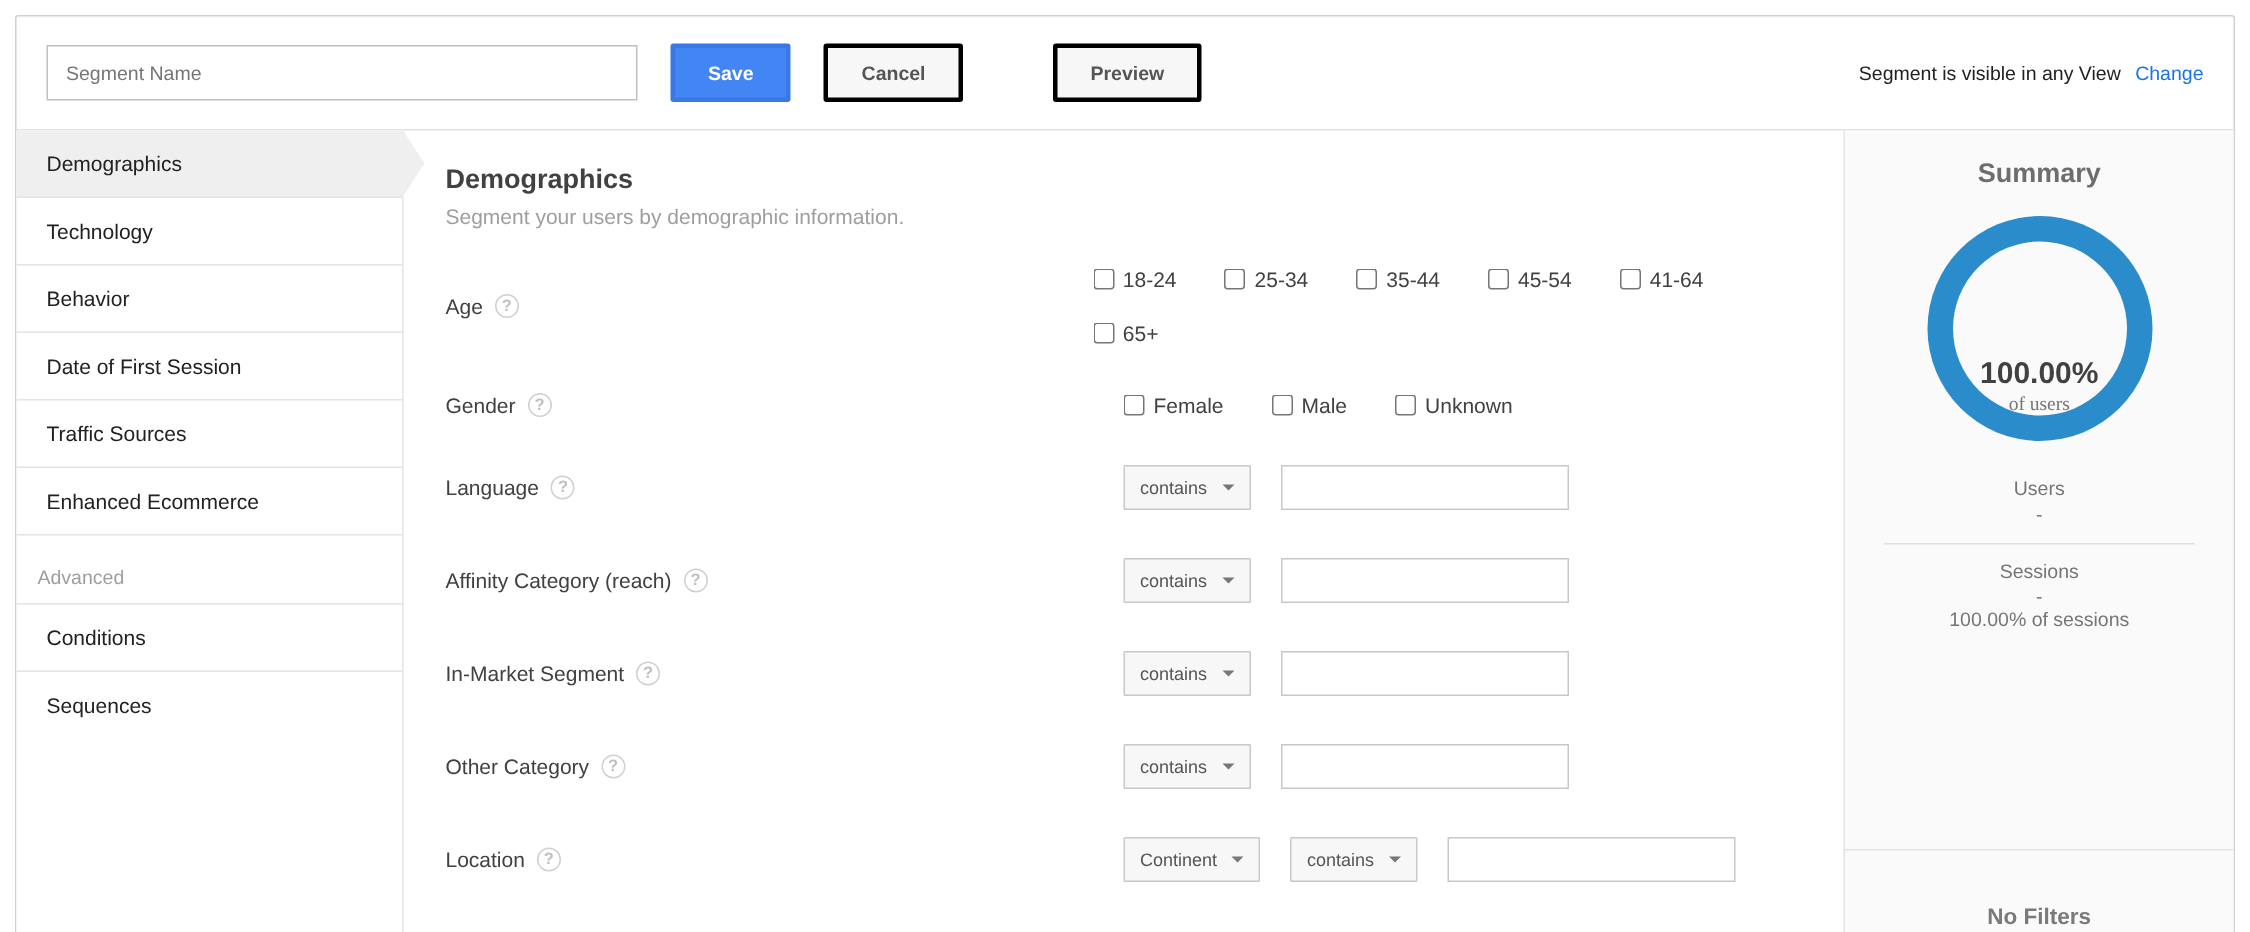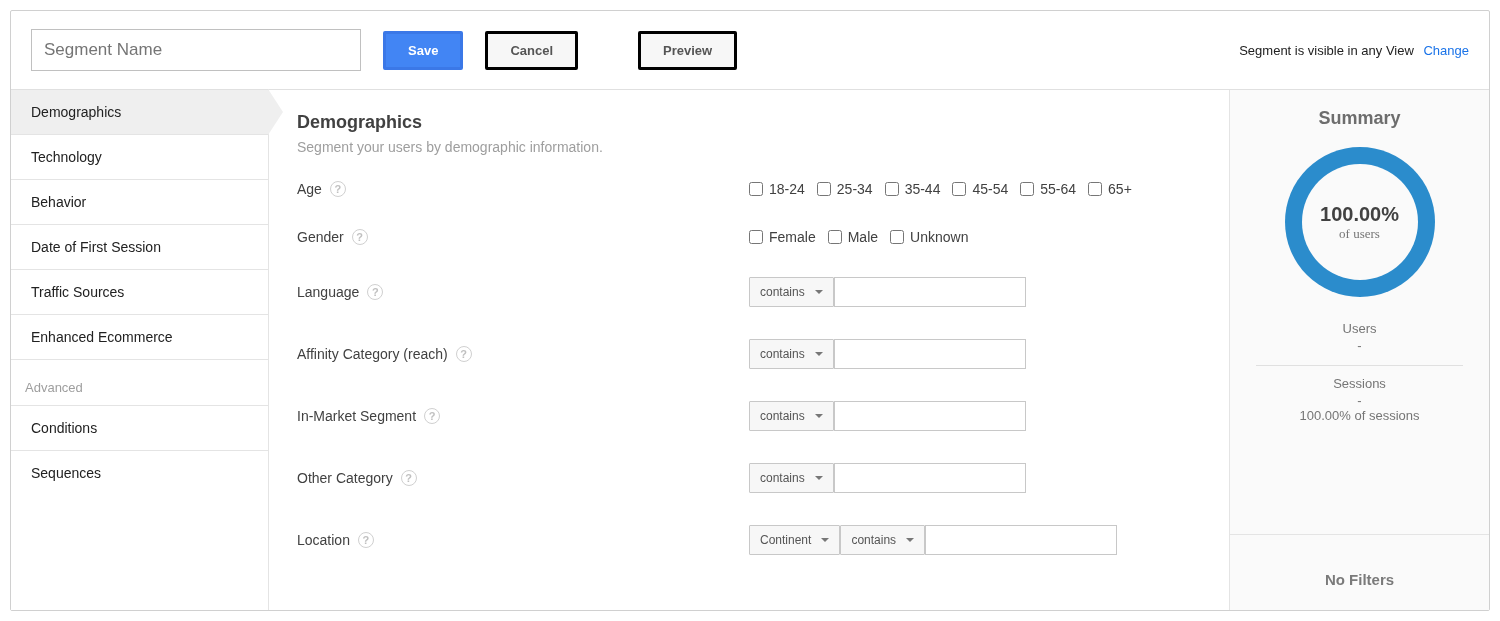--- a/index.html
+++ b/index.html
@@ -19,24 +19,24 @@
       border-radius: 2px;
       margin: 10px;
     }
     .top-bar {
       display: flex;
       align-items: center;
       padding: 18px 20px;
       border-bottom: 1px solid #e0e0e0;
     }
     .segment-name-input {
-      width: 330px;
+      width: 394px;
       padding: 10px 12px;
       border: 1px solid #c0c0c0;
-      font-size: 17px;
+      font-size: 13px;
       color: #555;
     }
     .segment-name-input::placeholder {
       color: #757575;
     }
     .btn {
       margin-left: 22px;
       padding: 9px 22px;
       border: 3px solid #000000;
       background: #f7f7f7;
@@ -128,21 +128,21 @@
       width: 452px;
       font-size: 14px;
       color: #414141;
       display: flex;
       align-items: center;
       gap: 8px;
     }
     .row-controls {
       display: flex;
       align-items: flex-start;
-      gap: 0;
+      gap: 20px;
       flex-wrap: wrap;
     }
     .help-icon {
       display: inline-flex;
       align-items: center;
       justify-content: center;
       width: 16px;
       height: 16px;
       border: 1px solid #d0d0d0;
       border-radius: 50%;
@@ -216,21 +216,21 @@
       margin-bottom: 14px;
     }
     .donut-inner {
       width: 116px;
       height: 116px;
       background: #fafafa;
       border-radius: 50%;
       display: flex;
       flex-direction: column;
       align-items: center;
-      justify-content: center;
+      justify-content: flex-end;
     }
     .donut-pct {
       font-size: 20px;
       font-weight: bold;
       color: #414141;
     }
     .donut-sub {
       font-size: 13px;
       color: #757575;
       font-family: Liberation Serif, serif;
@@ -317,21 +317,21 @@
             <label class="chk">
                 <input type="checkbox" style="">
                 <span>35-44</span>
               </label>
             <label class="chk">
                 <input type="checkbox" style="">
                 <span>45-54</span>
               </label>
             <label class="chk">
                 <input type="checkbox" style="">
-                <span>55-64</span>
+                <span>41-64</span>
               </label>
             <label class="chk">
                 <input type="checkbox" style="">
                 <span>65+</span>
               </label>
           </div>
         </div>
 
         <div class="row">
           <div class="row-label">

